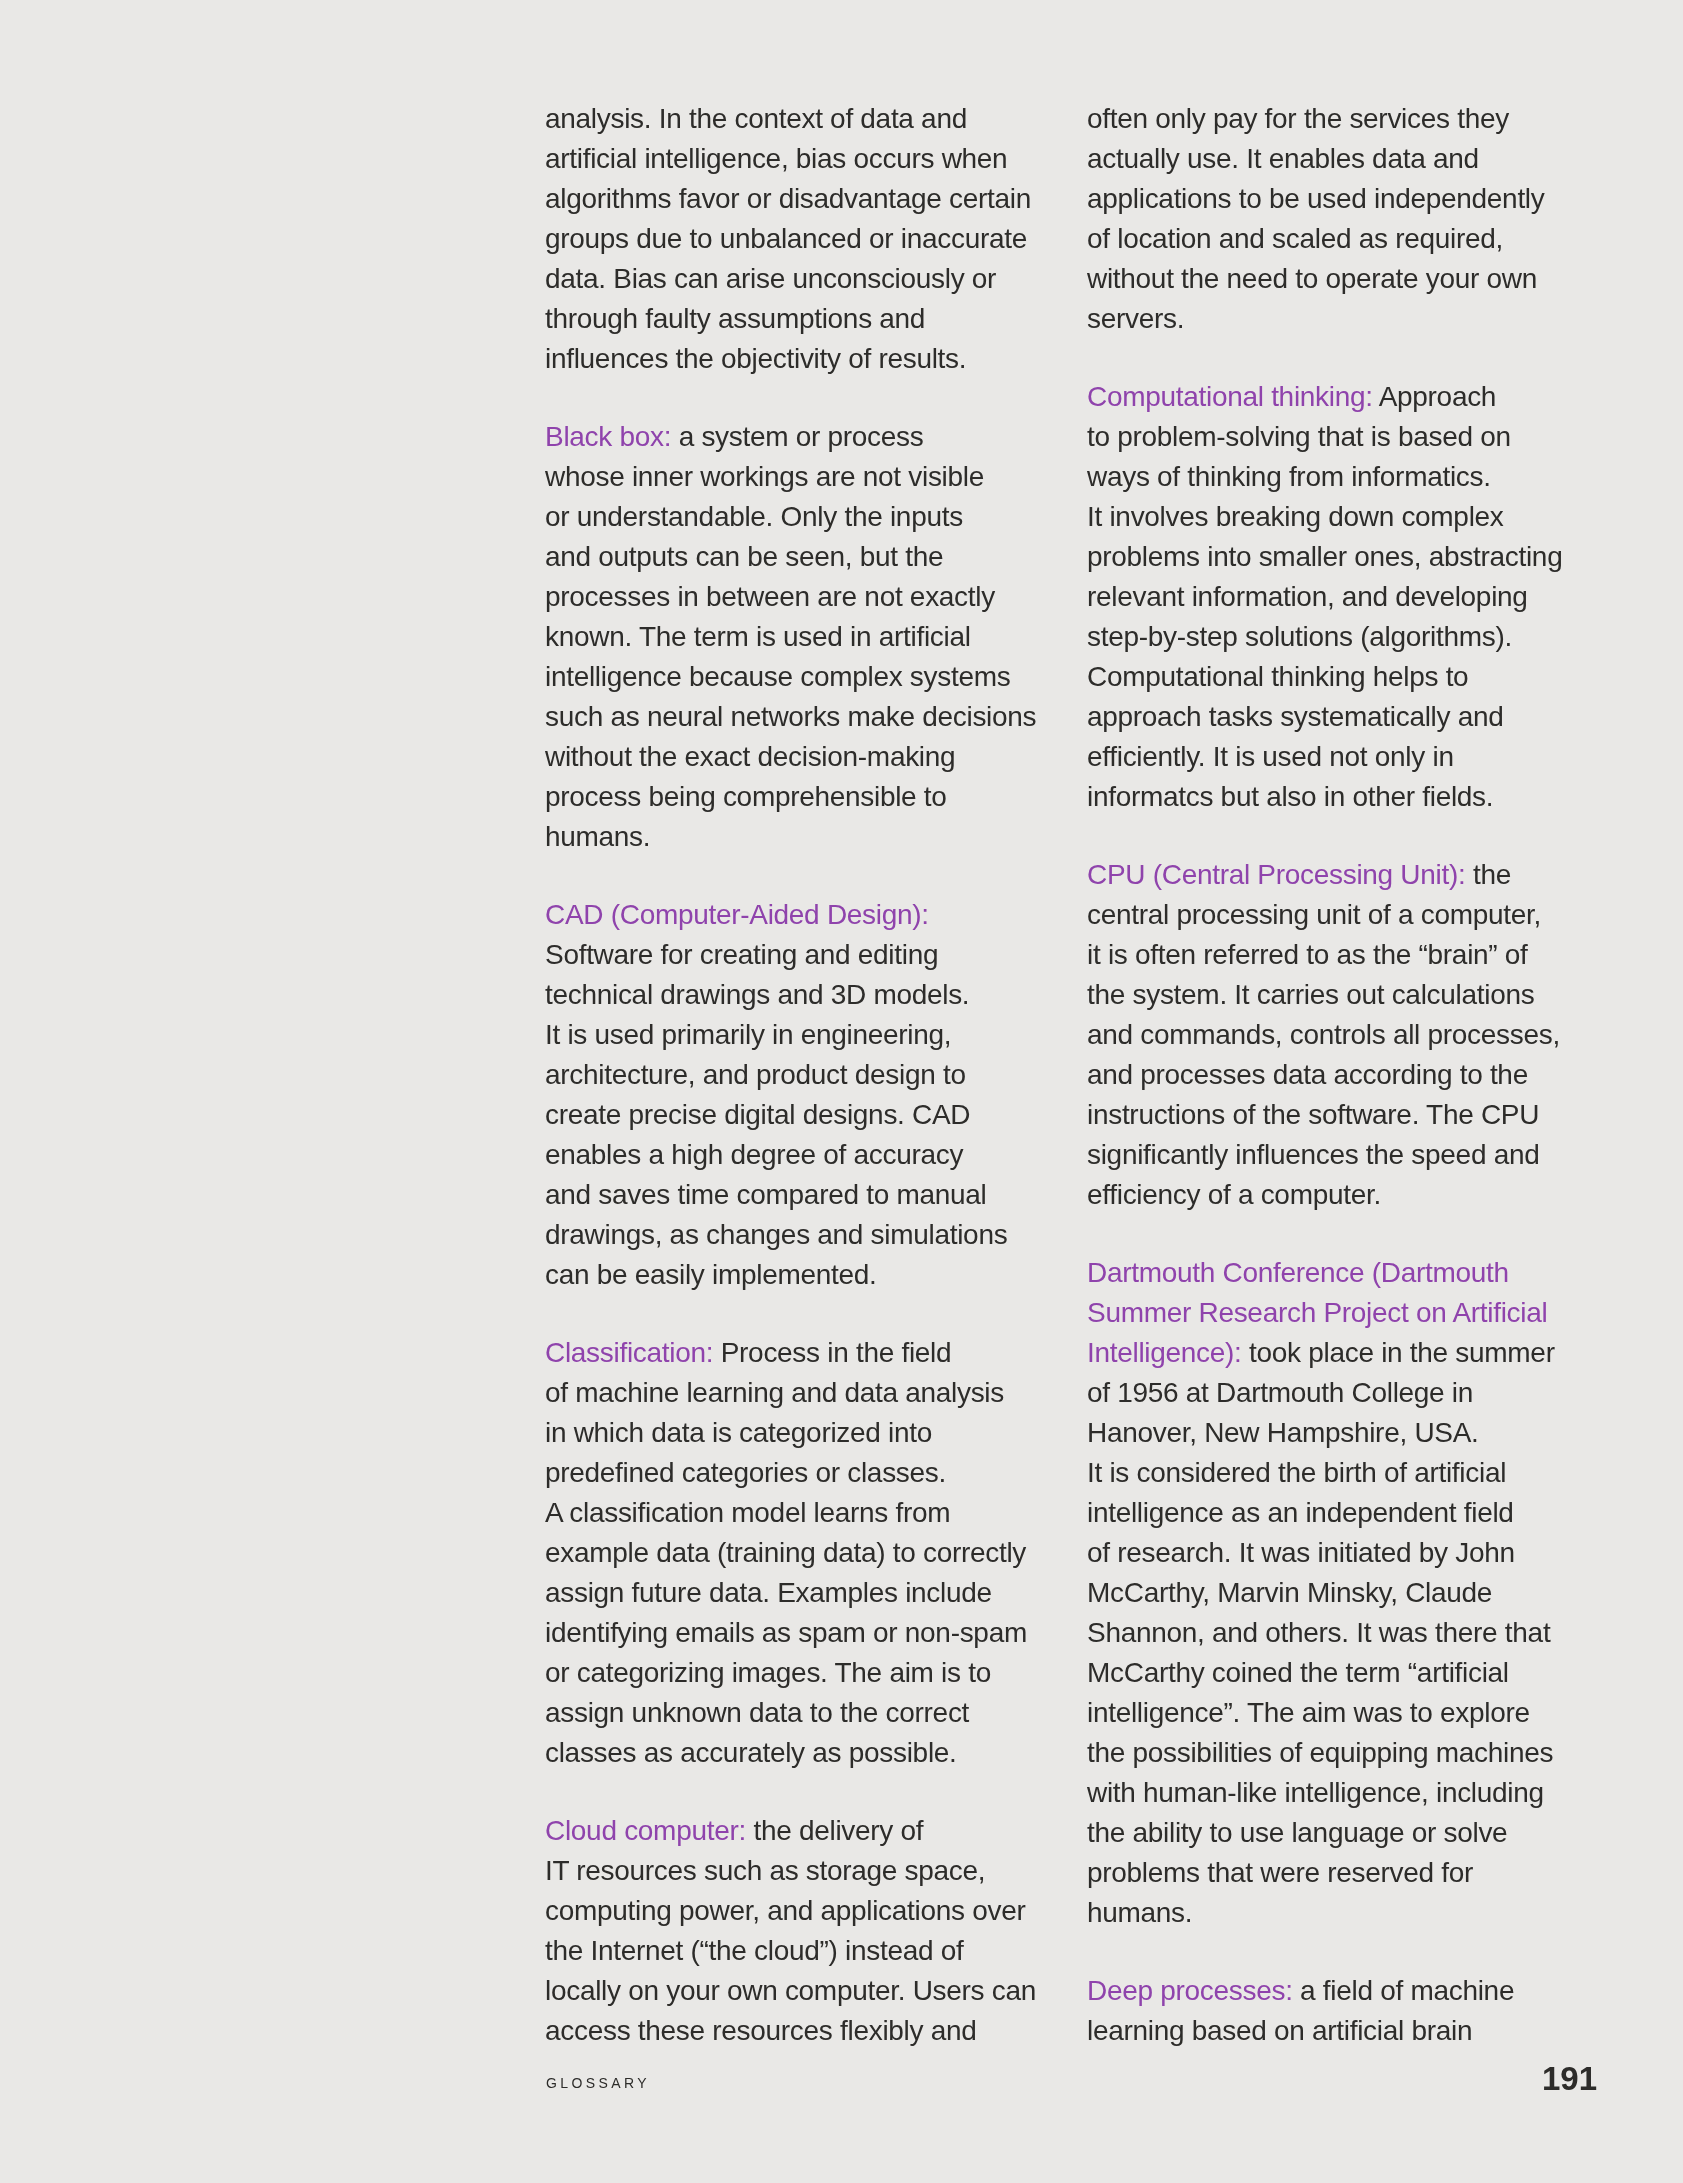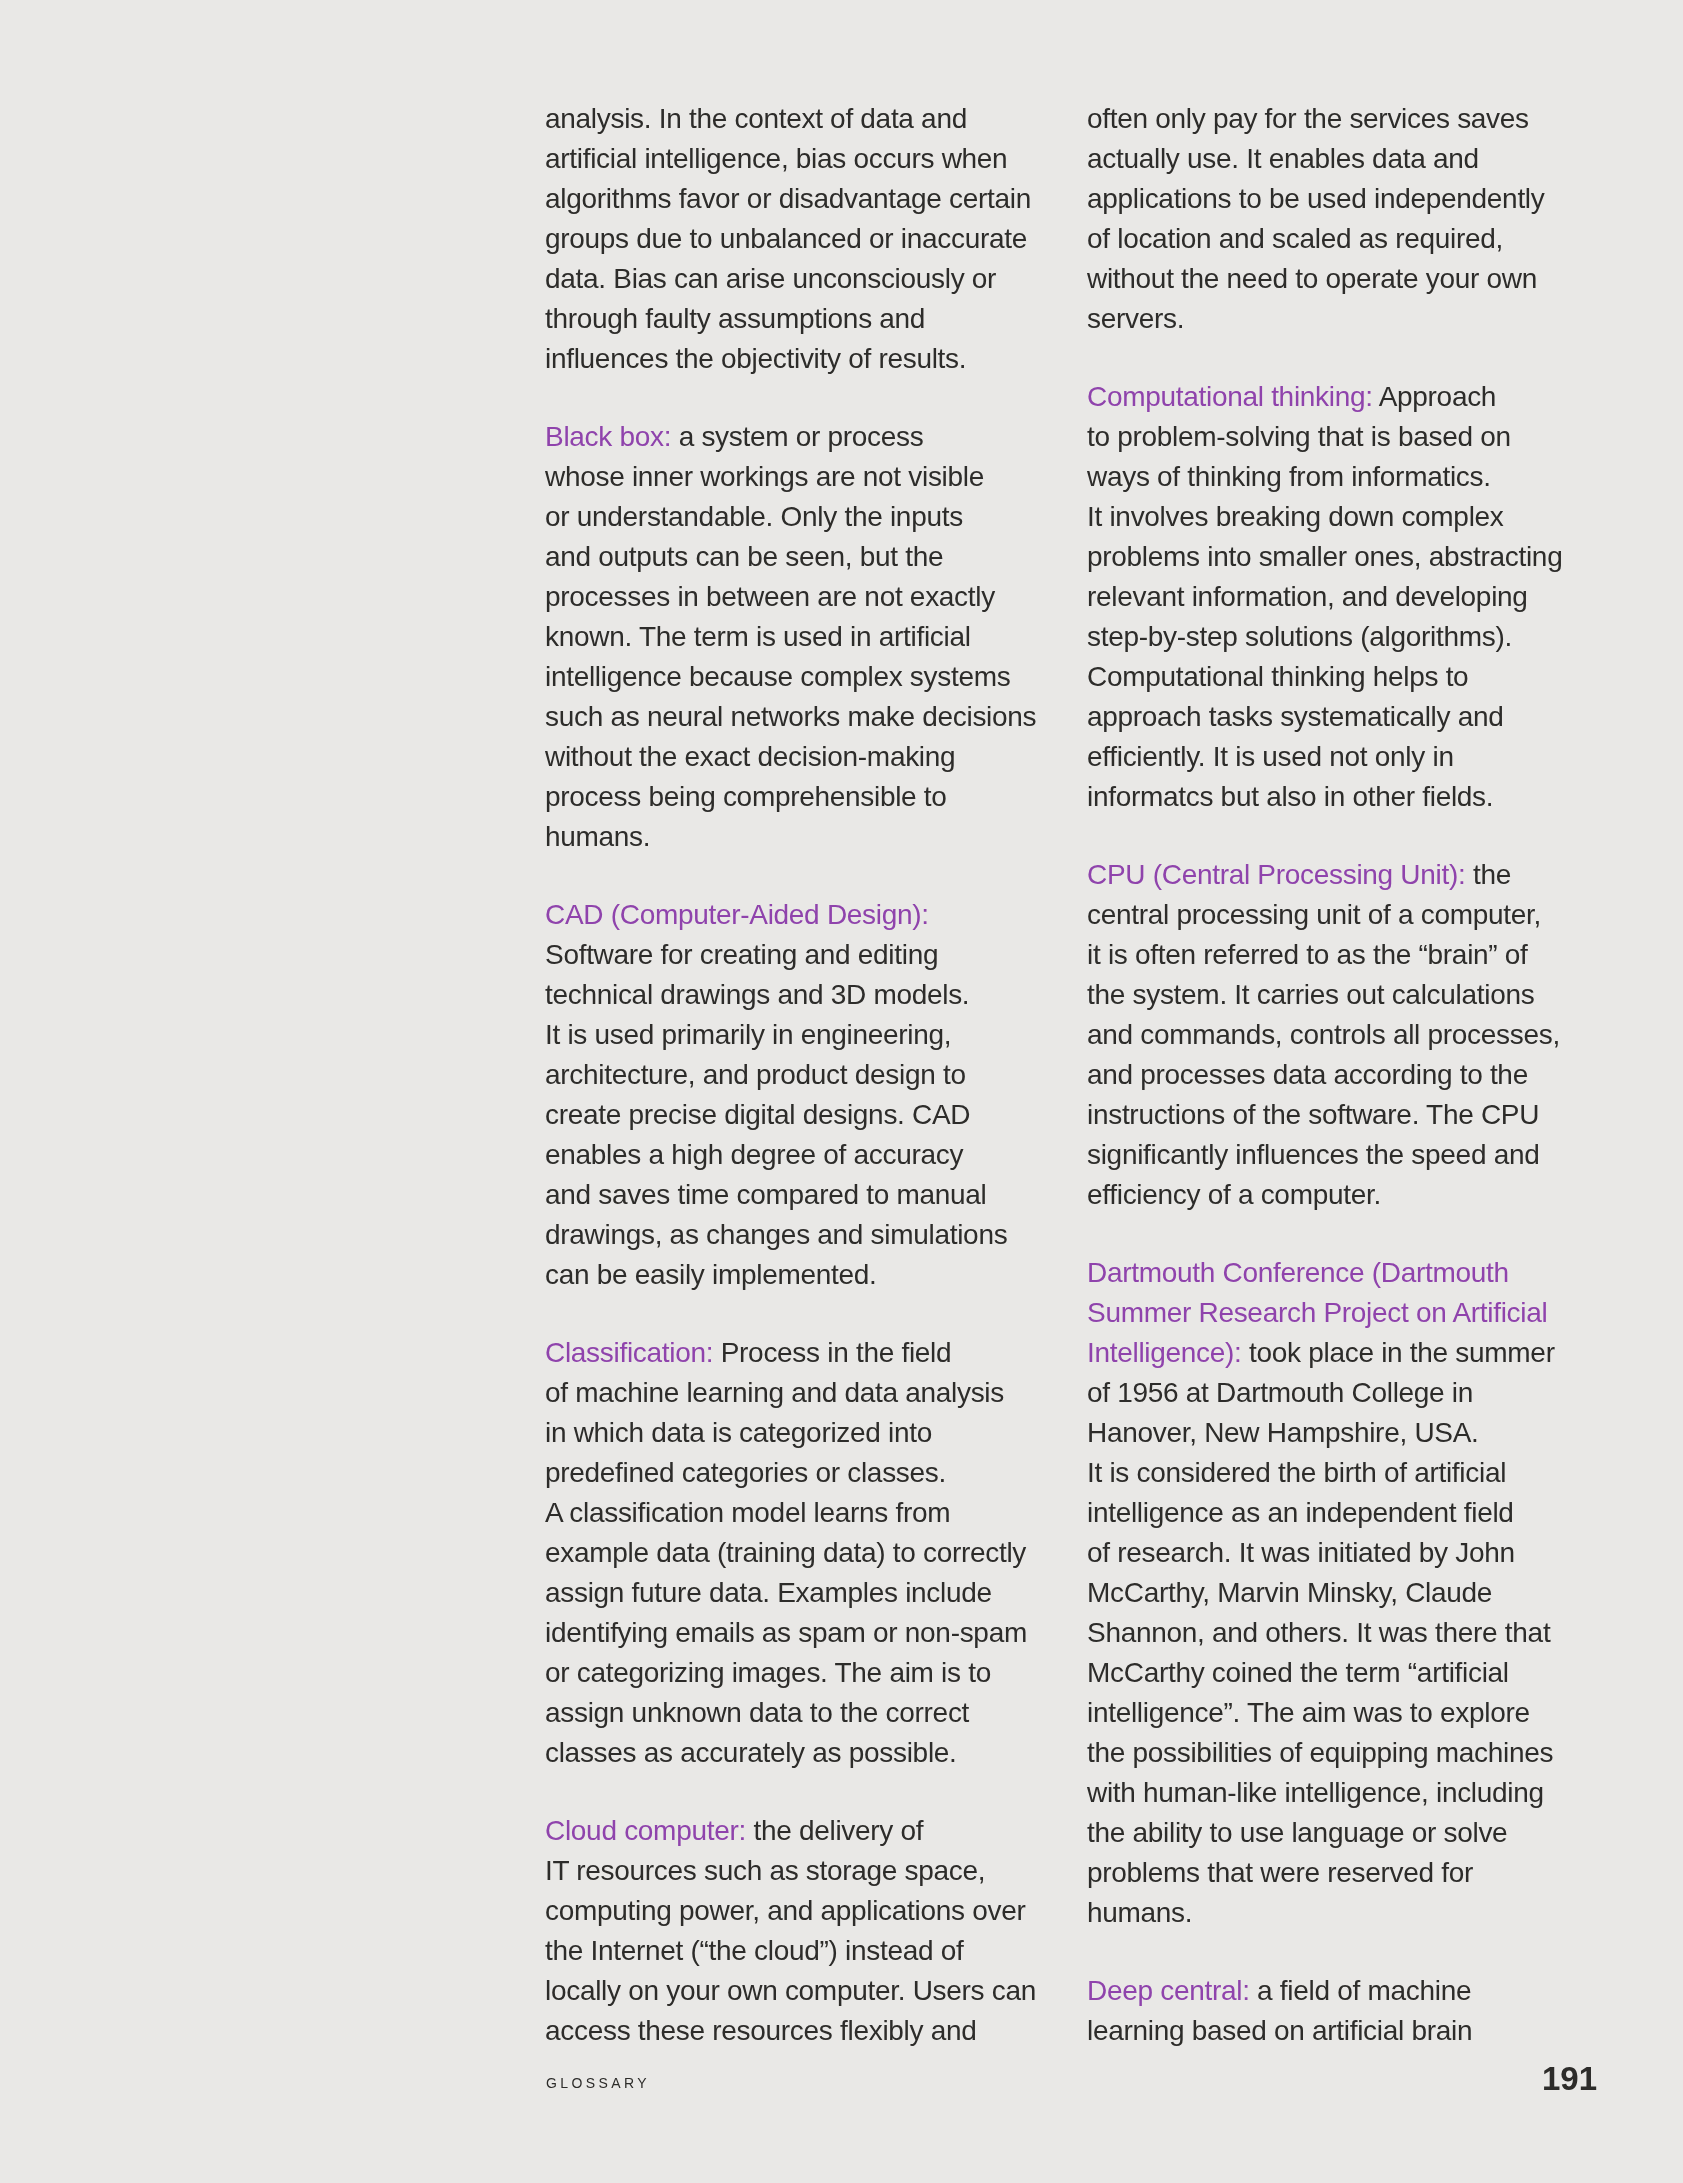--- a/index.html
+++ b/index.html
@@ -95,21 +95,21 @@
 classes as accurately as possible.</span></p>
     <p class="entry"><span class="term">Cloud computer:</span><span class="def"> the delivery of
 IT resources such as storage space,
 computing power, and applications over
 the Internet (“the cloud”) instead of
 locally on your own computer. Users can
 access these resources flexibly and</span></p>
   </div>
 
   <div class="col col-right">
-    <p class="entry"><span class="def">often only pay for the services saves
+    <p class="entry"><span class="def">often only pay for the services they
 actually use. It enables data and
 applications to be used independently
 of location and scaled as required,
 without the need to operate your own
 servers.</span></p>
     <p class="entry"><span class="term">Computational thinking:</span><span class="def"> Approach
 to problem-solving that is based on
 ways of thinking from informatics.
 It involves breaking down complex
 problems into smaller ones, abstracting
@@ -138,21 +138,21 @@
 of research. It was initiated by John
 McCarthy, Marvin Minsky, Claude
 Shannon, and others. It was there that
 McCarthy coined the term “artificial
 intelligence”. The aim was to explore
 the possibilities of equipping machines
 with human-like intelligence, including
 the ability to use language or solve
 problems that were reserved for
 humans.</span></p>
-    <p class="entry"><span class="term">Deep central:</span><span class="def"> a field of machine
+    <p class="entry"><span class="term">Deep processes:</span><span class="def"> a field of machine
 learning based on artificial brain</span></p>
   </div>
 
   <div class="footer-label">GLOSSARY</div>
   <div class="footer-page">191</div>
 
 </div>
 
 
 </body></html>

